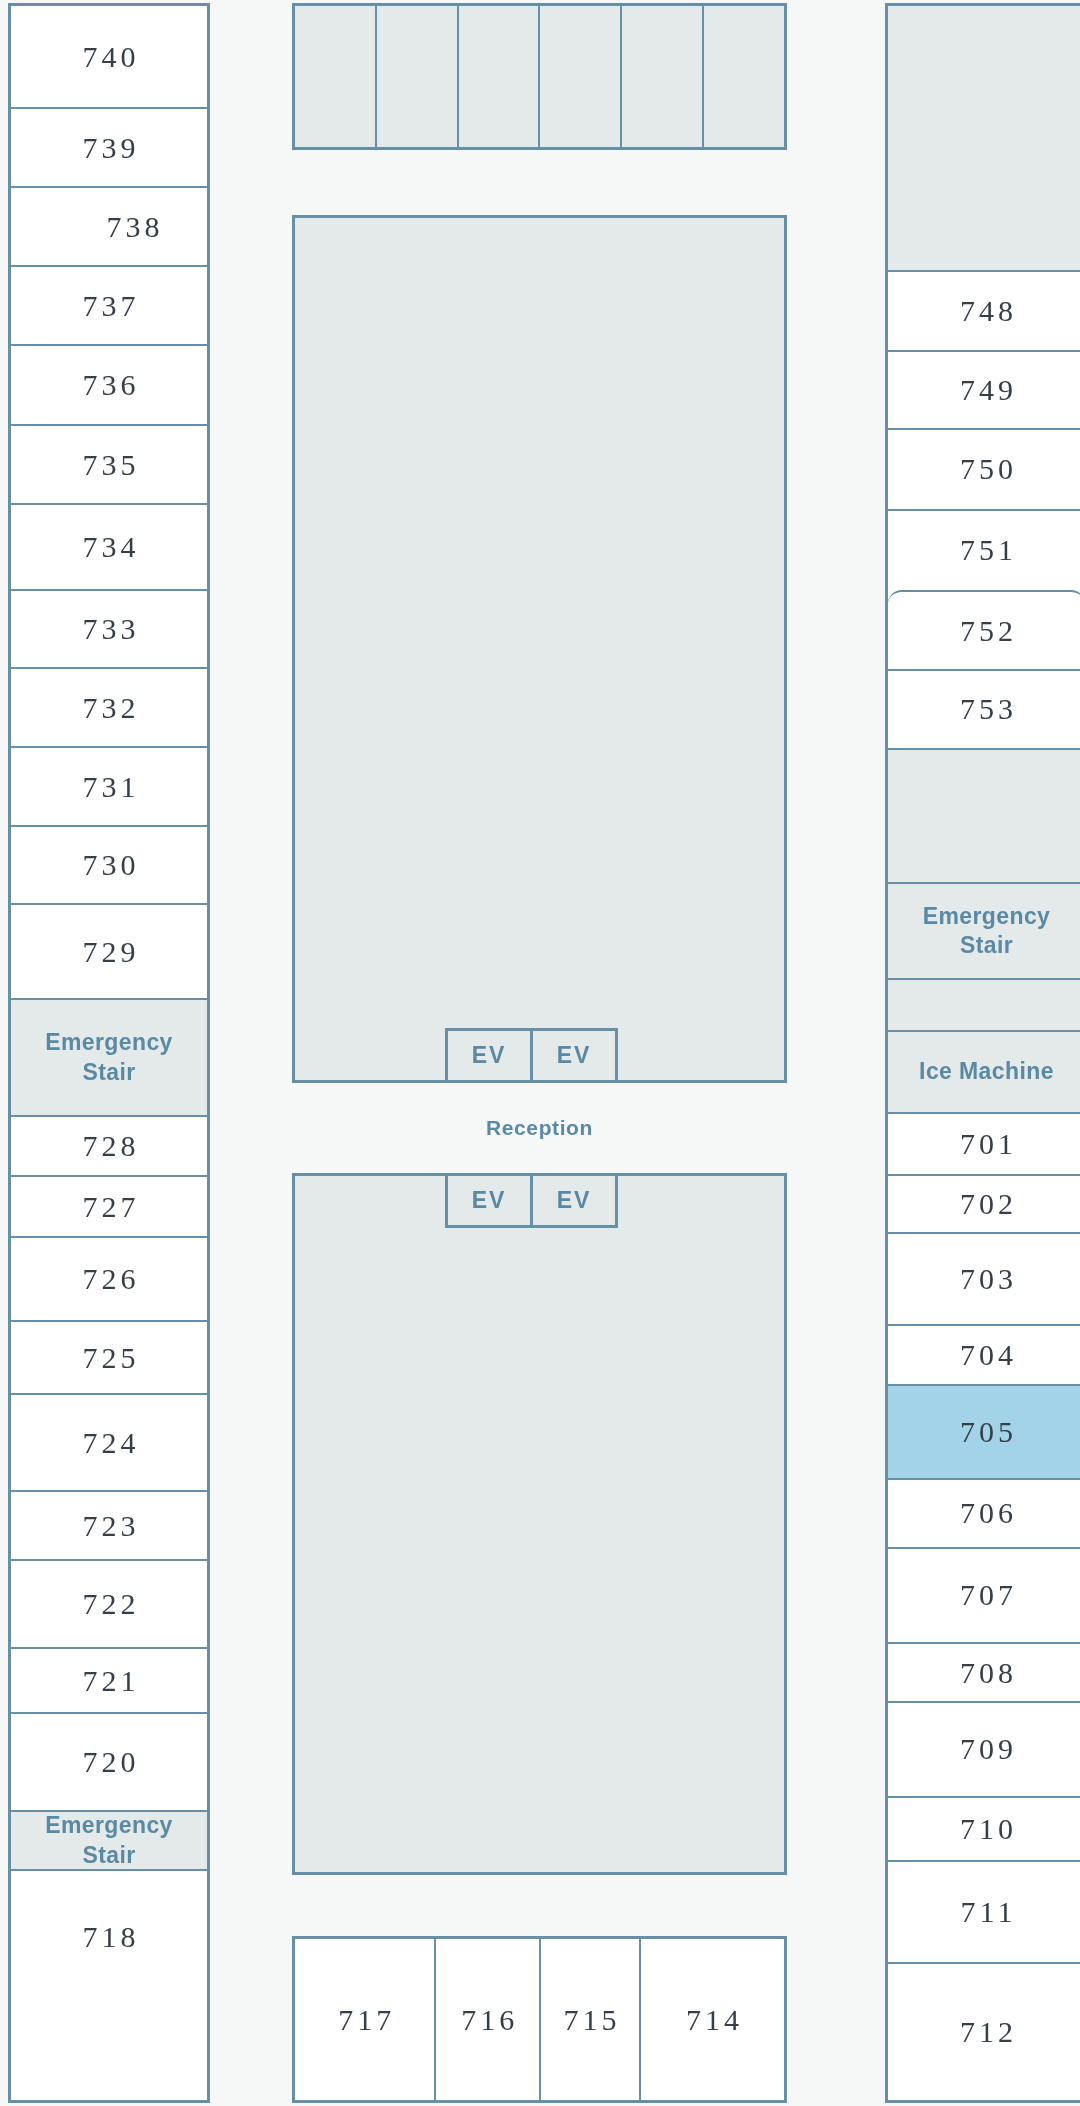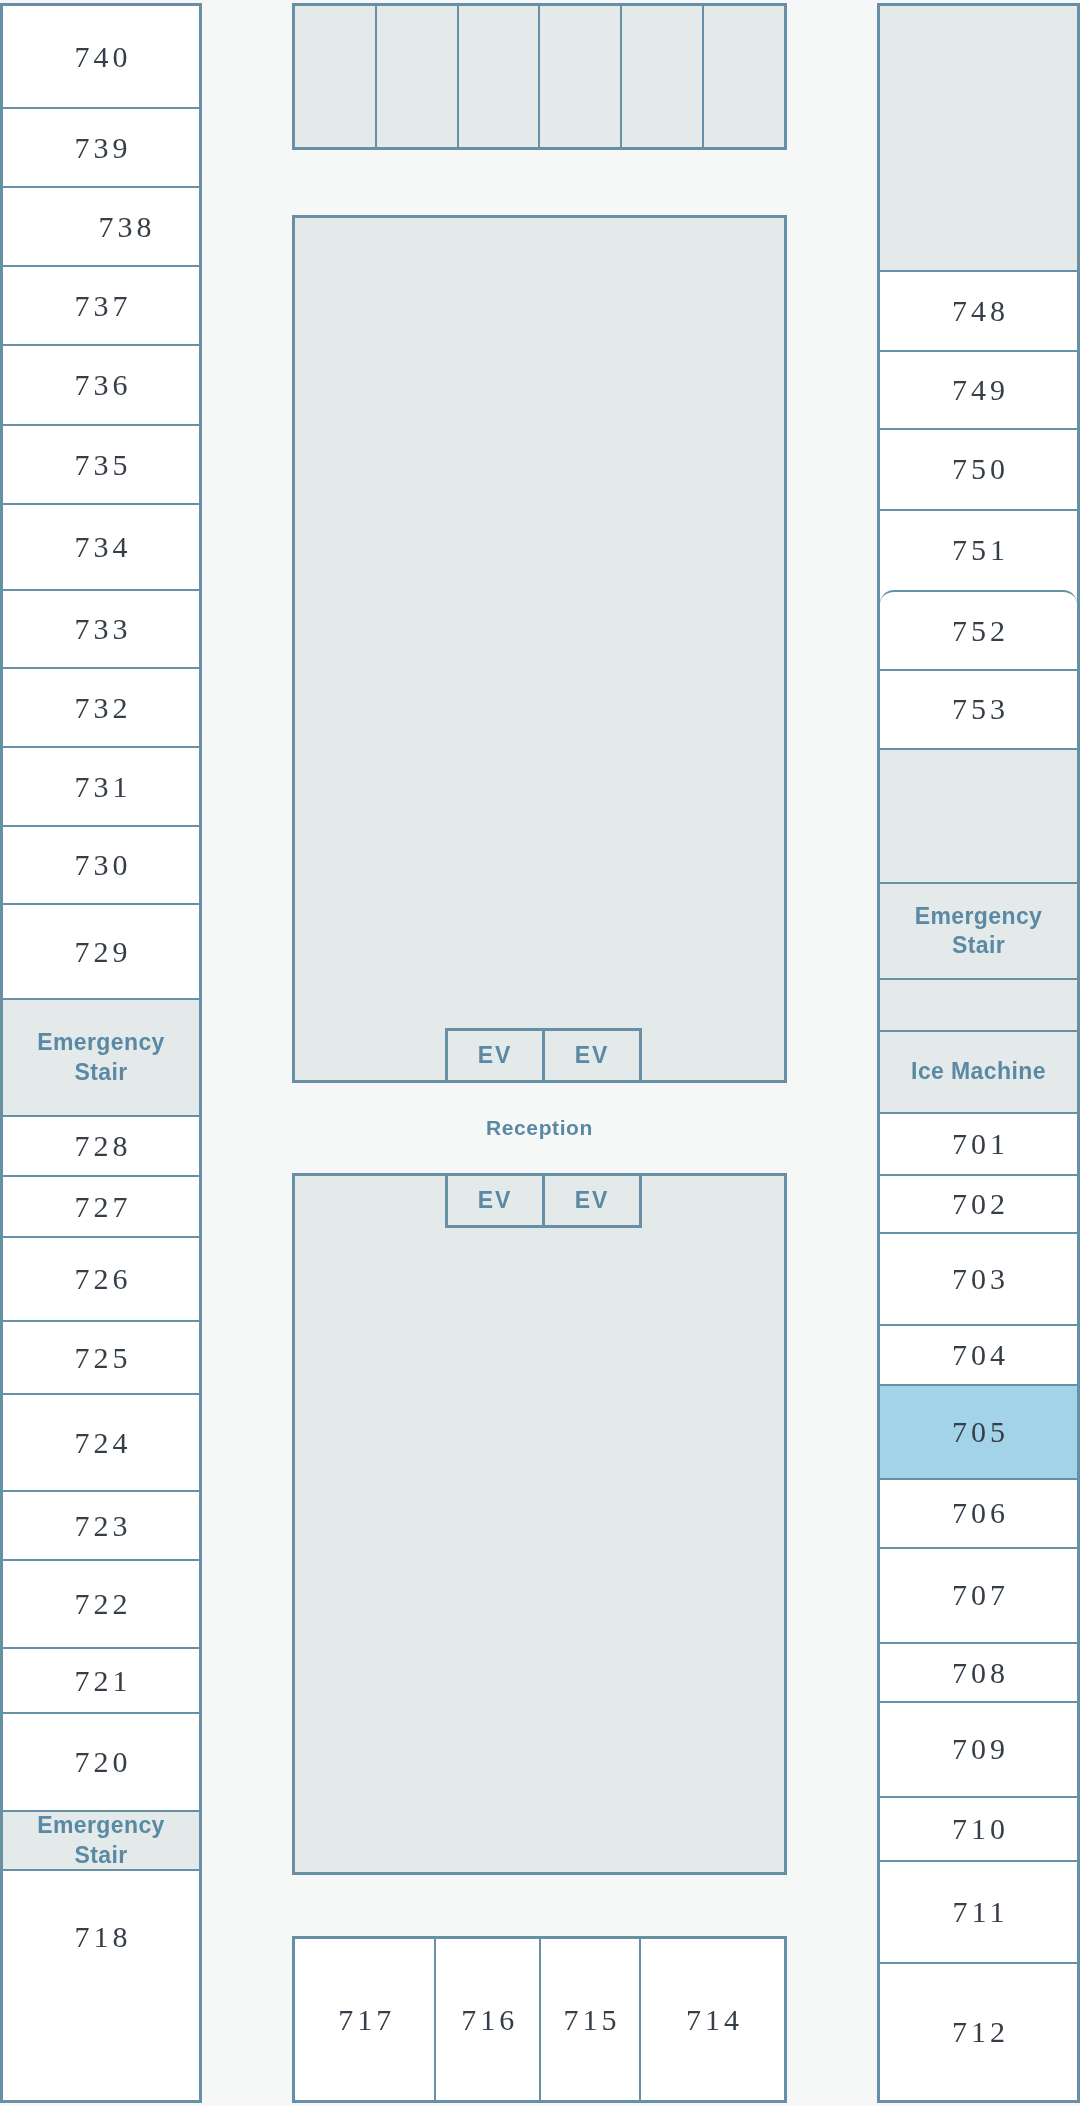--- a/index.html
+++ b/index.html
@@ -7,36 +7,36 @@
     --gray:#e4e9ea;
     --hl:#a3d3e9;
     --num:#363e47;
     --lbl:#5a89a4;
     --bg:#f6f7f7;
   }
   html,body{margin:0;padding:0;background:var(--bg);}
   #plan{position:relative;width:1080px;height:2106px;background:var(--bg);overflow:hidden;
         font-family:"Liberation Sans","DejaVu Sans",sans-serif;}
   .vcol{position:absolute;display:flex;flex-direction:column;box-sizing:border-box;
-        border:3px solid var(--border);background:#fff;}
+        border:3px solid var(--border);background:#fff;margin-left:8px;}
   .vcol > .cell{box-sizing:border-box;display:flex;align-items:center;justify-content:center;
         background:#fff;min-height:0;}
   .vcol > .cell:not(:first-child){border-top:2px solid var(--border);}
   .hrow{position:absolute;display:flex;box-sizing:border-box;border:3px solid var(--border);background:#fff;}
   .hrow > .cell{box-sizing:border-box;display:flex;align-items:center;justify-content:center;
         background:#fff;min-width:0;}
   .hrow > .cell:not(:first-child){border-left:2px solid var(--border);}
   .cell.gray{background:var(--gray);}
   .cell.hl{background:var(--hl);}
   .num{font-family:"Liberation Serif","DejaVu Serif",serif;font-size:30px;color:var(--num);
        letter-spacing:4px;text-indent:4px;white-space:nowrap;}
   .lbl{font-size:23px;color:var(--lbl);text-align:center;line-height:1.28;letter-spacing:.4px;font-weight:bold;}
   .core{position:absolute;box-sizing:border-box;background:var(--gray);border:3px solid var(--border);}
   .evrow{position:absolute;display:flex;}
-  .ev{width:100px;height:55px;box-sizing:border-box;border:3px solid var(--border);background:var(--gray);
+  .ev{width:88px;height:55px;box-sizing:border-box;border:3px solid var(--border);background:var(--gray);
       display:flex;align-items:center;justify-content:center;}
   .ev + .ev{margin-left:-3px;}
   .ev .lbl{font-size:23px;letter-spacing:2px;}
   #reception{position:absolute;left:292px;top:1105px;width:495px;height:46px;
       display:flex;align-items:center;justify-content:center;}
   #reception .lbl{font-size:21px;letter-spacing:.6px;}
   #top-row{left:292px;top:3px;width:495px;height:147px;background:var(--gray);}
   #top-row > .cell{flex:1 1 0;}
   #upper-core{left:292px;top:215px;width:495px;height:868px;}
   #lower-core{left:292px;top:1173px;width:495px;height:702px;}

